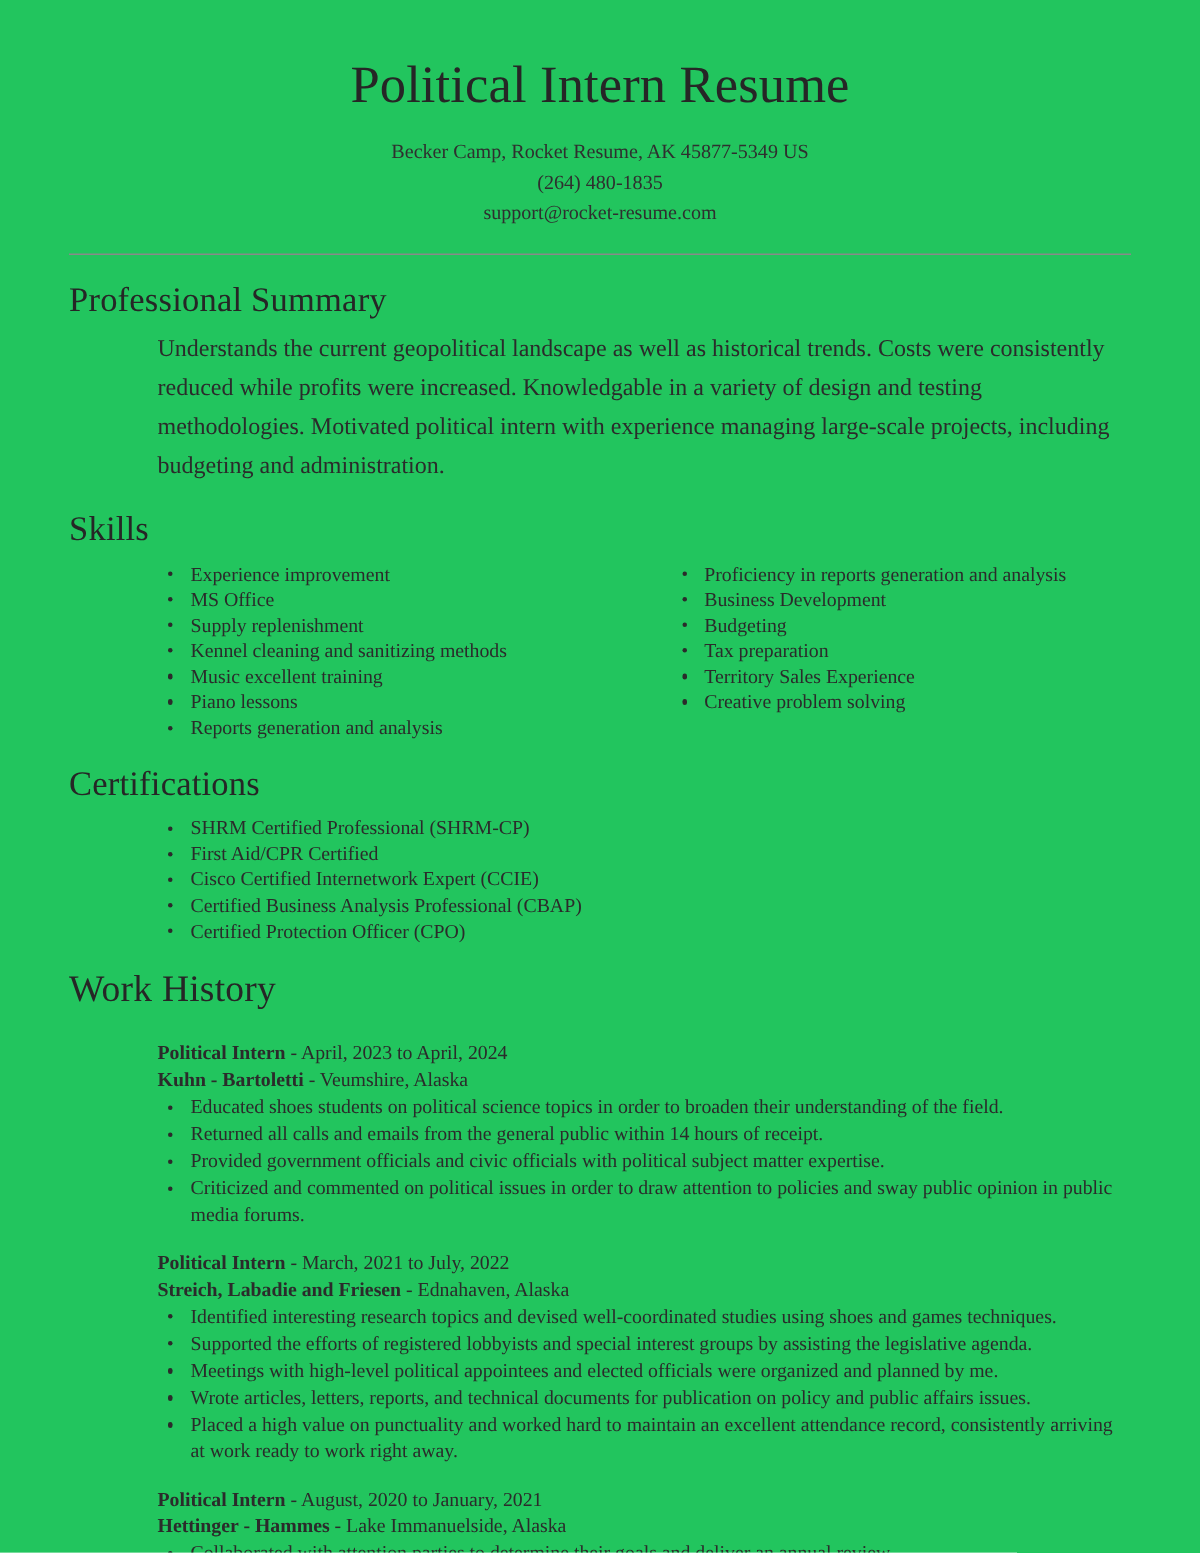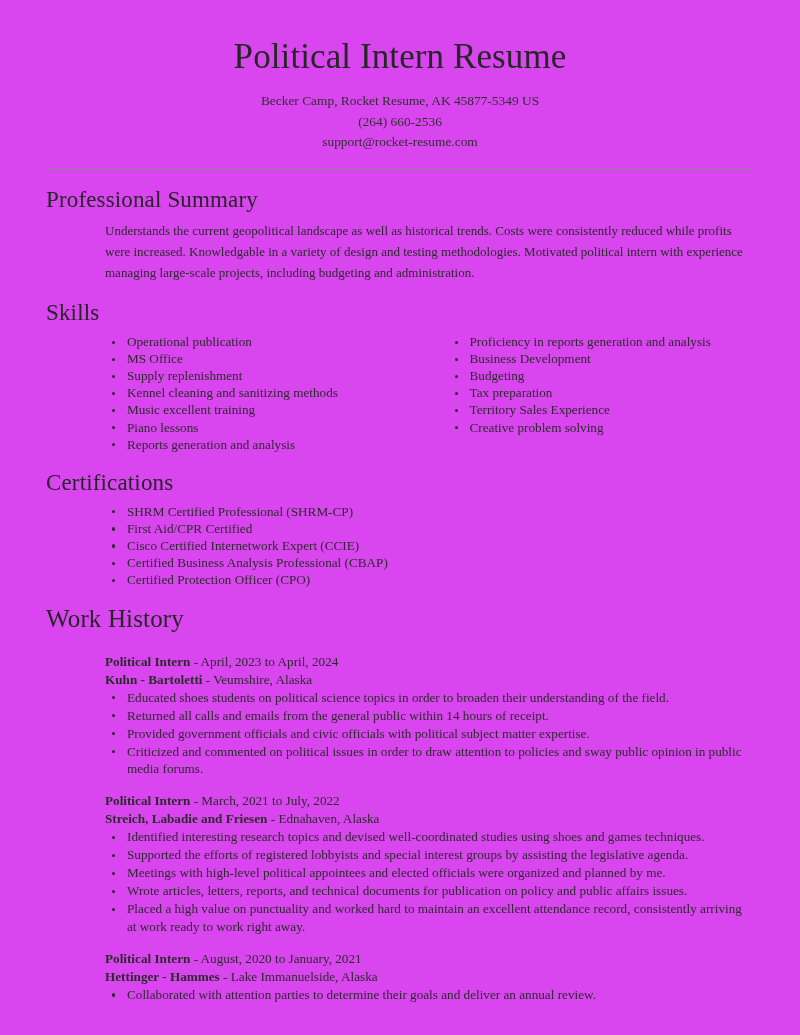--- a/index.html
+++ b/index.html
@@ -14,21 +14,21 @@
     font-family: "Liberation Serif", "DejaVu Serif", serif;
     color: #2b2b2b;
     overflow: hidden;
   }
   .page {
     position: relative;
     width: 800px;
     height: 1035px;
     padding: 0;
     overflow: hidden;
-    background: #d946ef;
+    background: #22c55e;
   }
 
   
   .header {
     padding: 36px 46px 0 46px;
     text-align: center;
   }
   .resume-title {
     font-family: "Liberation Serif", "DejaVu Serif", serif;
     font-size: 35px;
@@ -67,21 +67,21 @@
     letter-spacing: 0.15px;
   }
   .section-title.large {
     font-size: 25px;
   }
   .section-body {
     padding-left: 59px;
   }
 
   .summary-text {
-    font-size: 13px;
+    font-size: 16px;
     line-height: 1.62;
     color: #2b2b2b;
     margin: 0;
     text-align: left;
   }
 
   
   ul.bullets {
     list-style: none;
     margin: 0;
@@ -149,40 +149,40 @@
   }
 </style>
 </head>
 <body>
 
 <div class="page">
 
   <div class="header">
     <h1 class="resume-title">Political Intern Resume</h1>
     <p class="contact-line">Becker Camp, Rocket Resume, AK 45877-5349 US</p>
-    <p class="contact-line">(264) 660-2536</p>
+    <p class="contact-line">(264) 480-1835</p>
     <p class="contact-line">support@rocket-resume.com</p>
   </div>
   <hr class="divider">
 
   <div class="content">
 
     <div class="section">
       <h2 class="section-title">Professional Summary</h2>
       <div class="section-body">
         <p class="summary-text">Understands the current geopolitical landscape as well as historical trends. Costs were consistently reduced while profits were increased. Knowledgable in a variety of design and testing methodologies. Motivated political intern with experience managing large-scale projects, including budgeting and administration.</p>
       </div>
     </div>
 
     <div class="section">
       <h2 class="section-title">Skills</h2>
       <div class="skills-cols">
         <div class="skills-col left">
           <ul class="bullets">
-              <li>Operational publication</li>
+              <li>Experience improvement</li>
               <li>MS Office</li>
               <li>Supply replenishment</li>
               <li>Kennel cleaning and sanitizing methods</li>
               <li>Music excellent training</li>
               <li>Piano lessons</li>
               <li>Reports generation and analysis</li>
             </ul>
         </div>
         <div class="skills-col right">
           <ul class="bullets">

